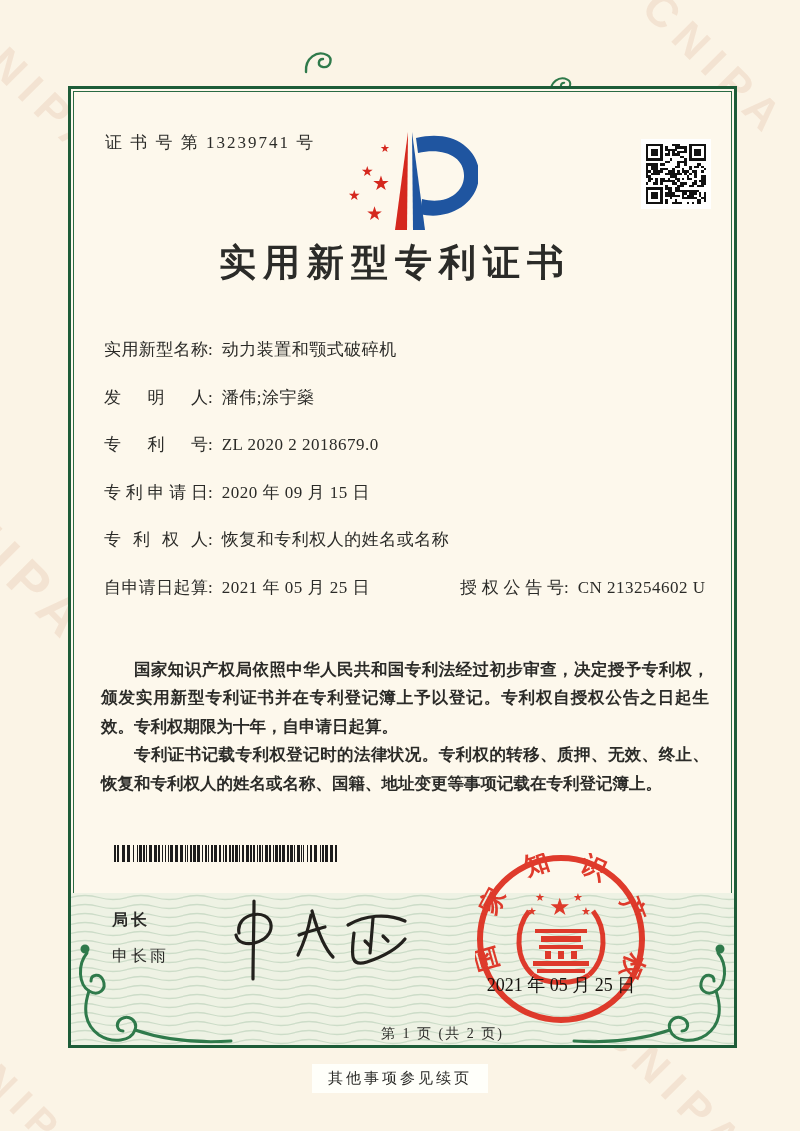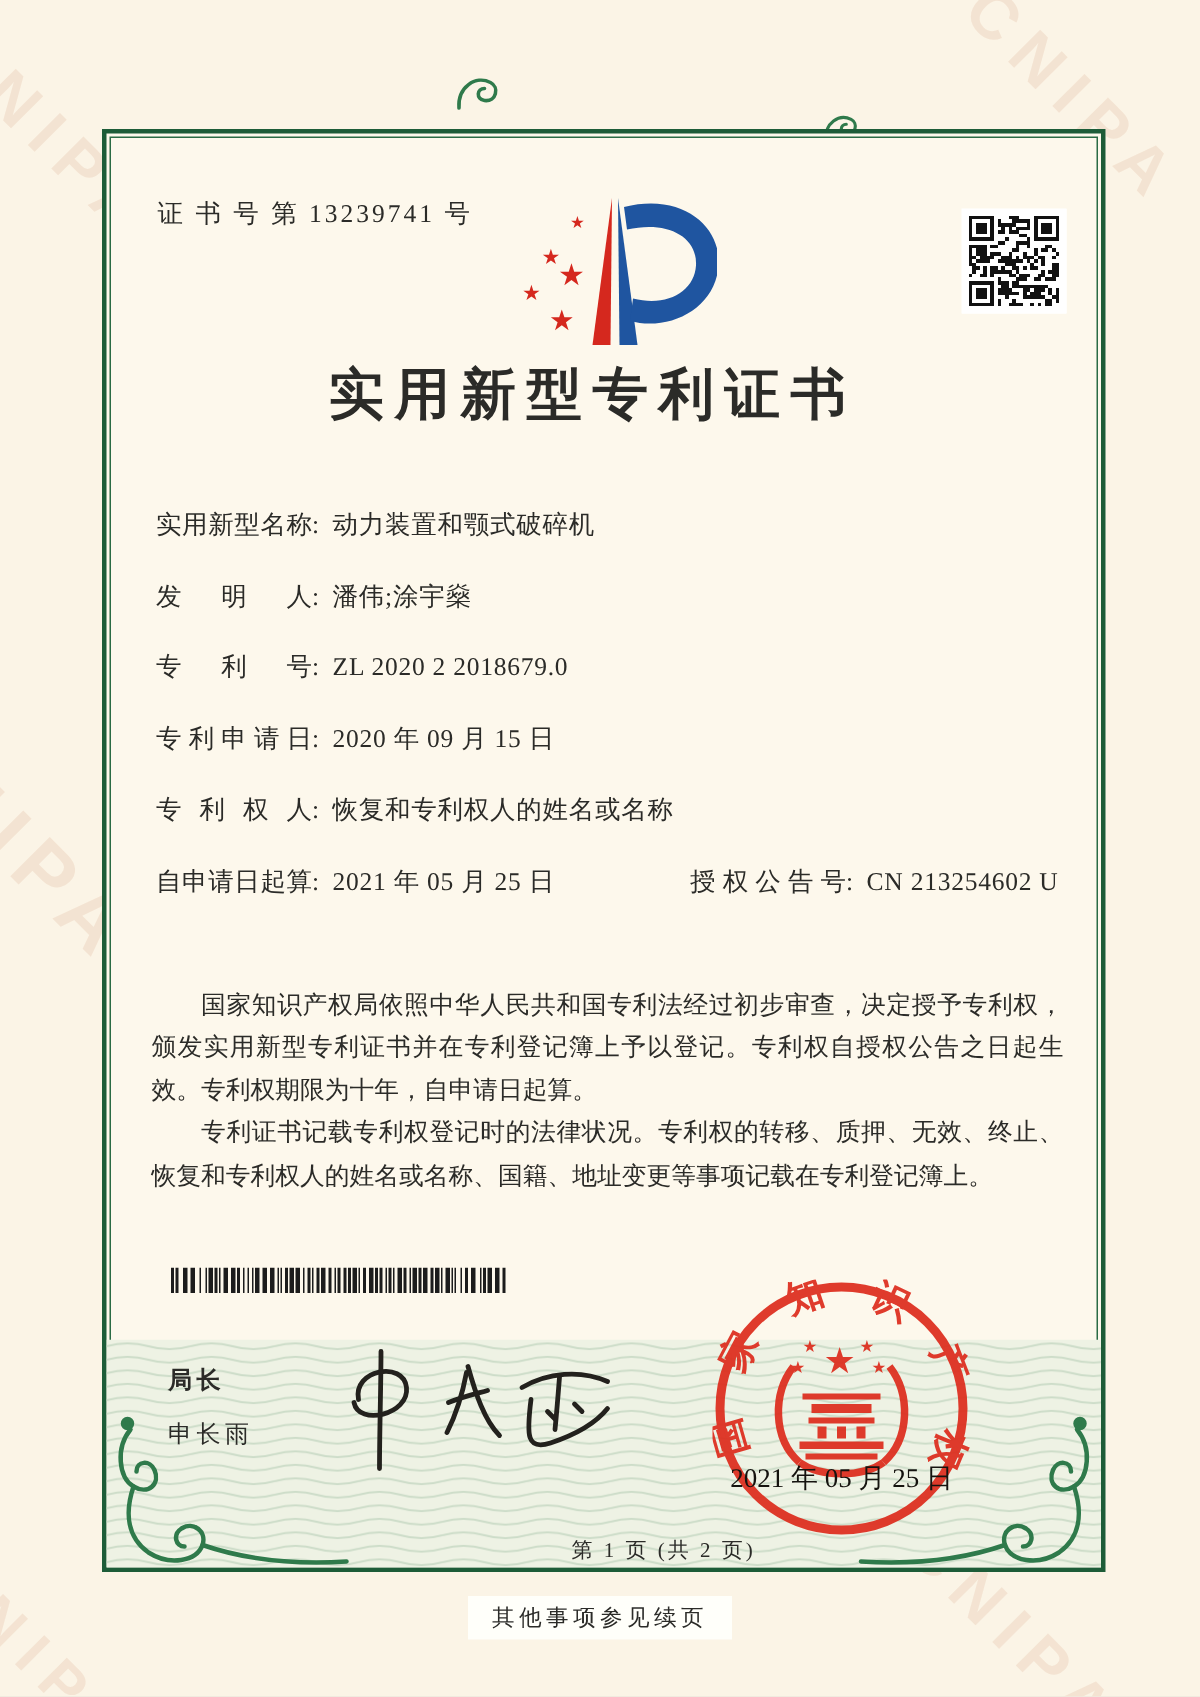--- a/index.html
+++ b/index.html
@@ -33,21 +33,21 @@
   }
   
   .rows{position:absolute;left:104px;top:338px;width:606px;z-index:3;font-size:17px;}
   .row{height:47.6px;position:relative;white-space:nowrap;}
   .flabel{display:inline-block;width:104px;text-align:justify;text-align-last:justify;}
   .fvalue{margin-left:9px;letter-spacing:.5px;}
   .grant-no{position:absolute;left:356px;top:0;}
   
   .paras{position:absolute;left:101px;top:656px;width:608px;z-index:3;
     font-size:16.5px;line-height:1.72;text-align:justify;}
-  .paras p{margin:0;text-indent:2em;}
+  .paras p{margin:0;text-indent:2em;font-weight:bold;}
   
   .barcode{position:absolute;left:114px;top:845px;z-index:3;}
   
   .band{position:absolute;left:71px;top:893px;width:663px;height:152px;z-index:2;}
   .sig-title{position:absolute;left:112px;top:910px;font-size:16px;letter-spacing:3px;z-index:4;font-weight:bold;}
   .sig-name{position:absolute;left:112px;top:946px;font-size:16px;letter-spacing:3px;z-index:4;}
   .sig-hand{position:absolute;left:215px;top:891px;z-index:4;}
   .seal{position:absolute;left:475px;top:853px;z-index:4;}
   .seal-date{position:absolute;left:473px;top:973px;width:176px;text-align:center;
     font-size:18px;color:#15130f;letter-spacing:0px;z-index:5;white-space:nowrap;}

